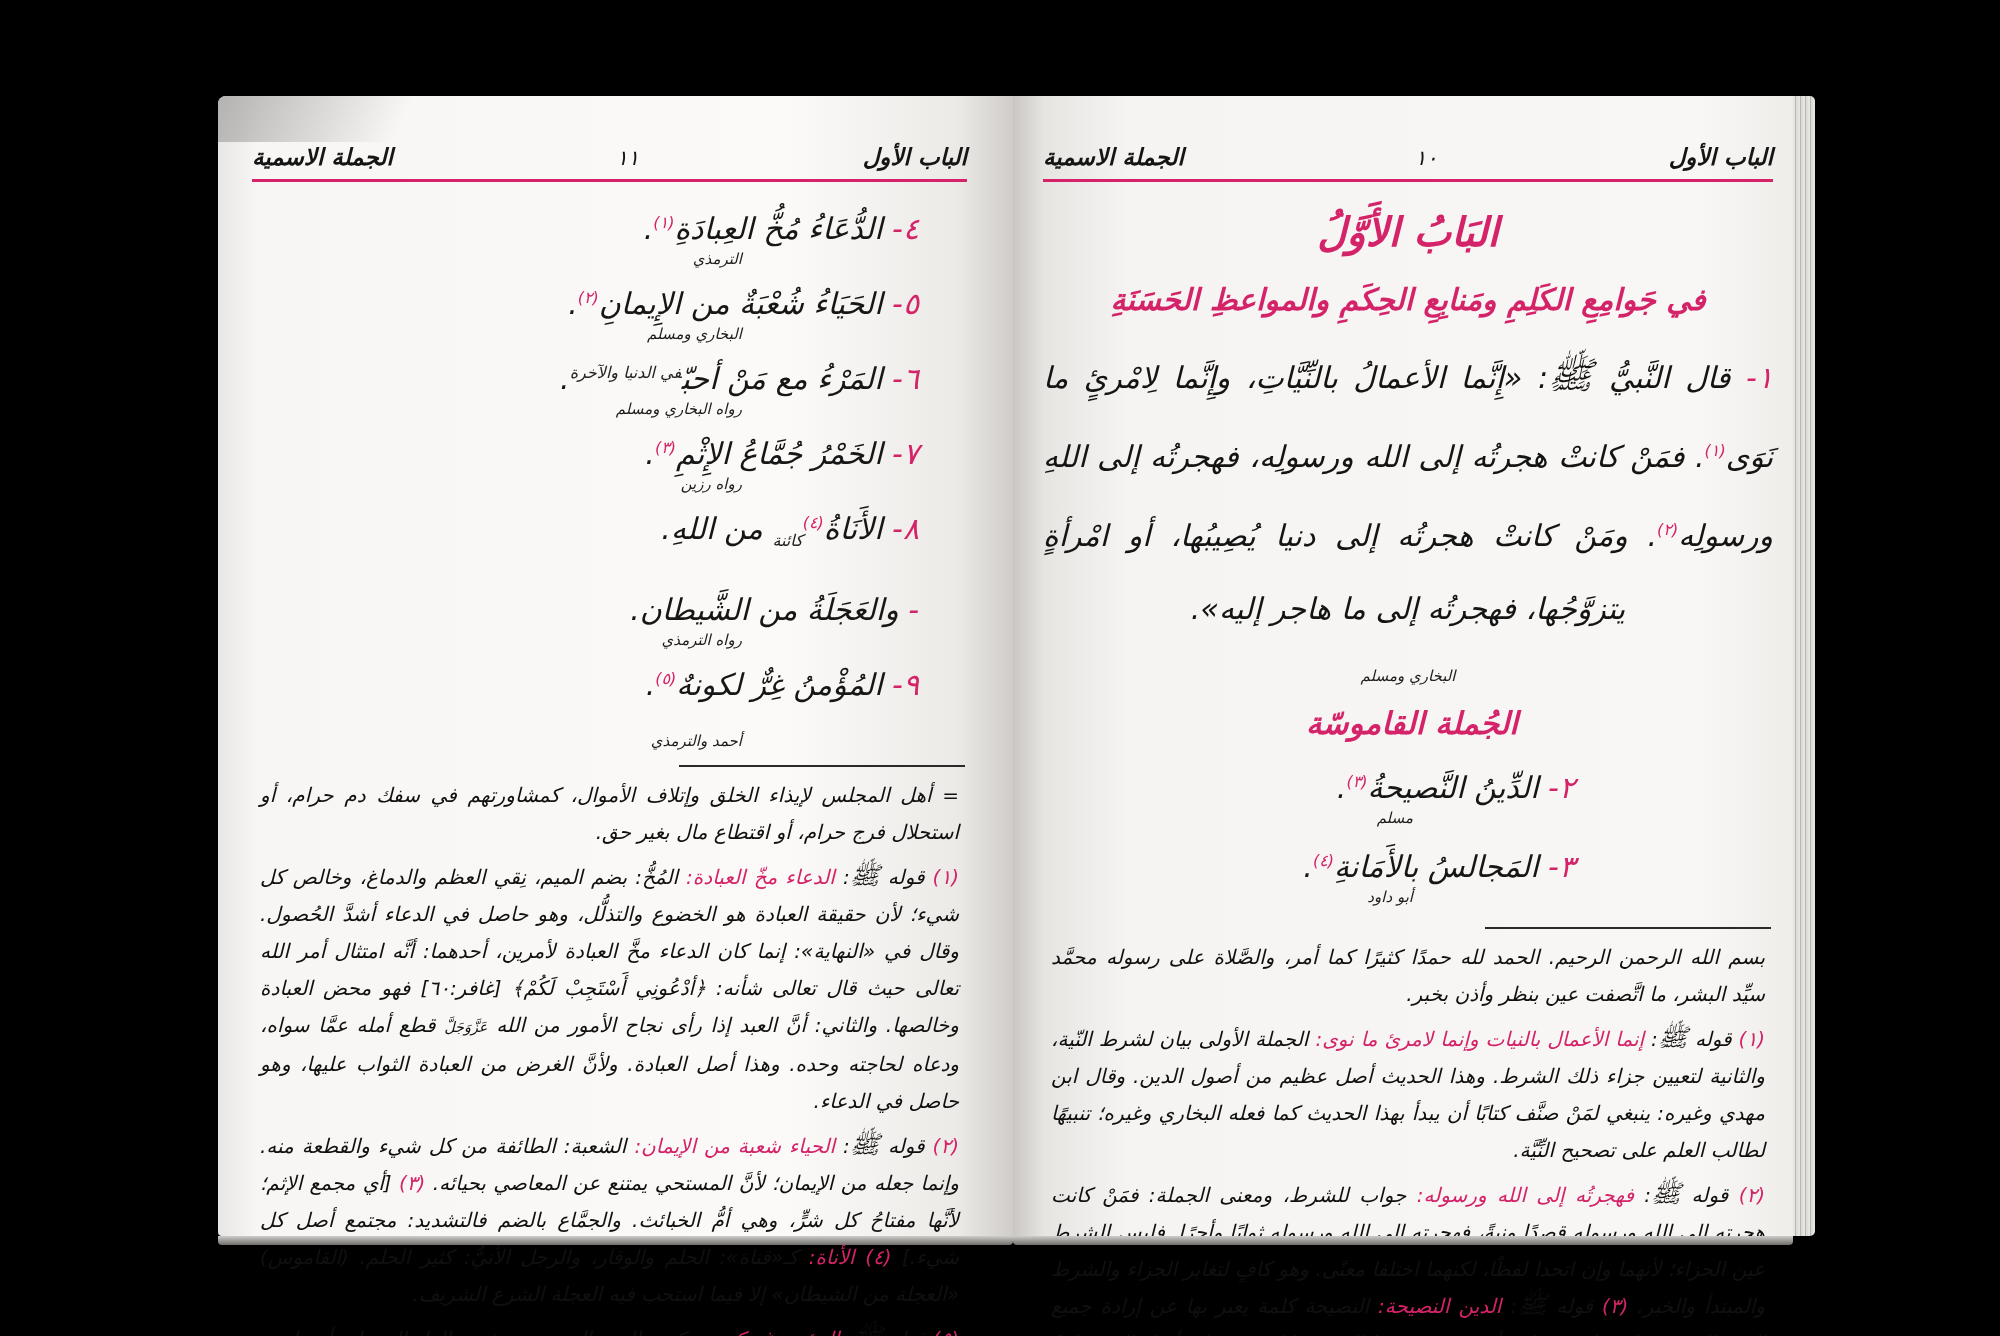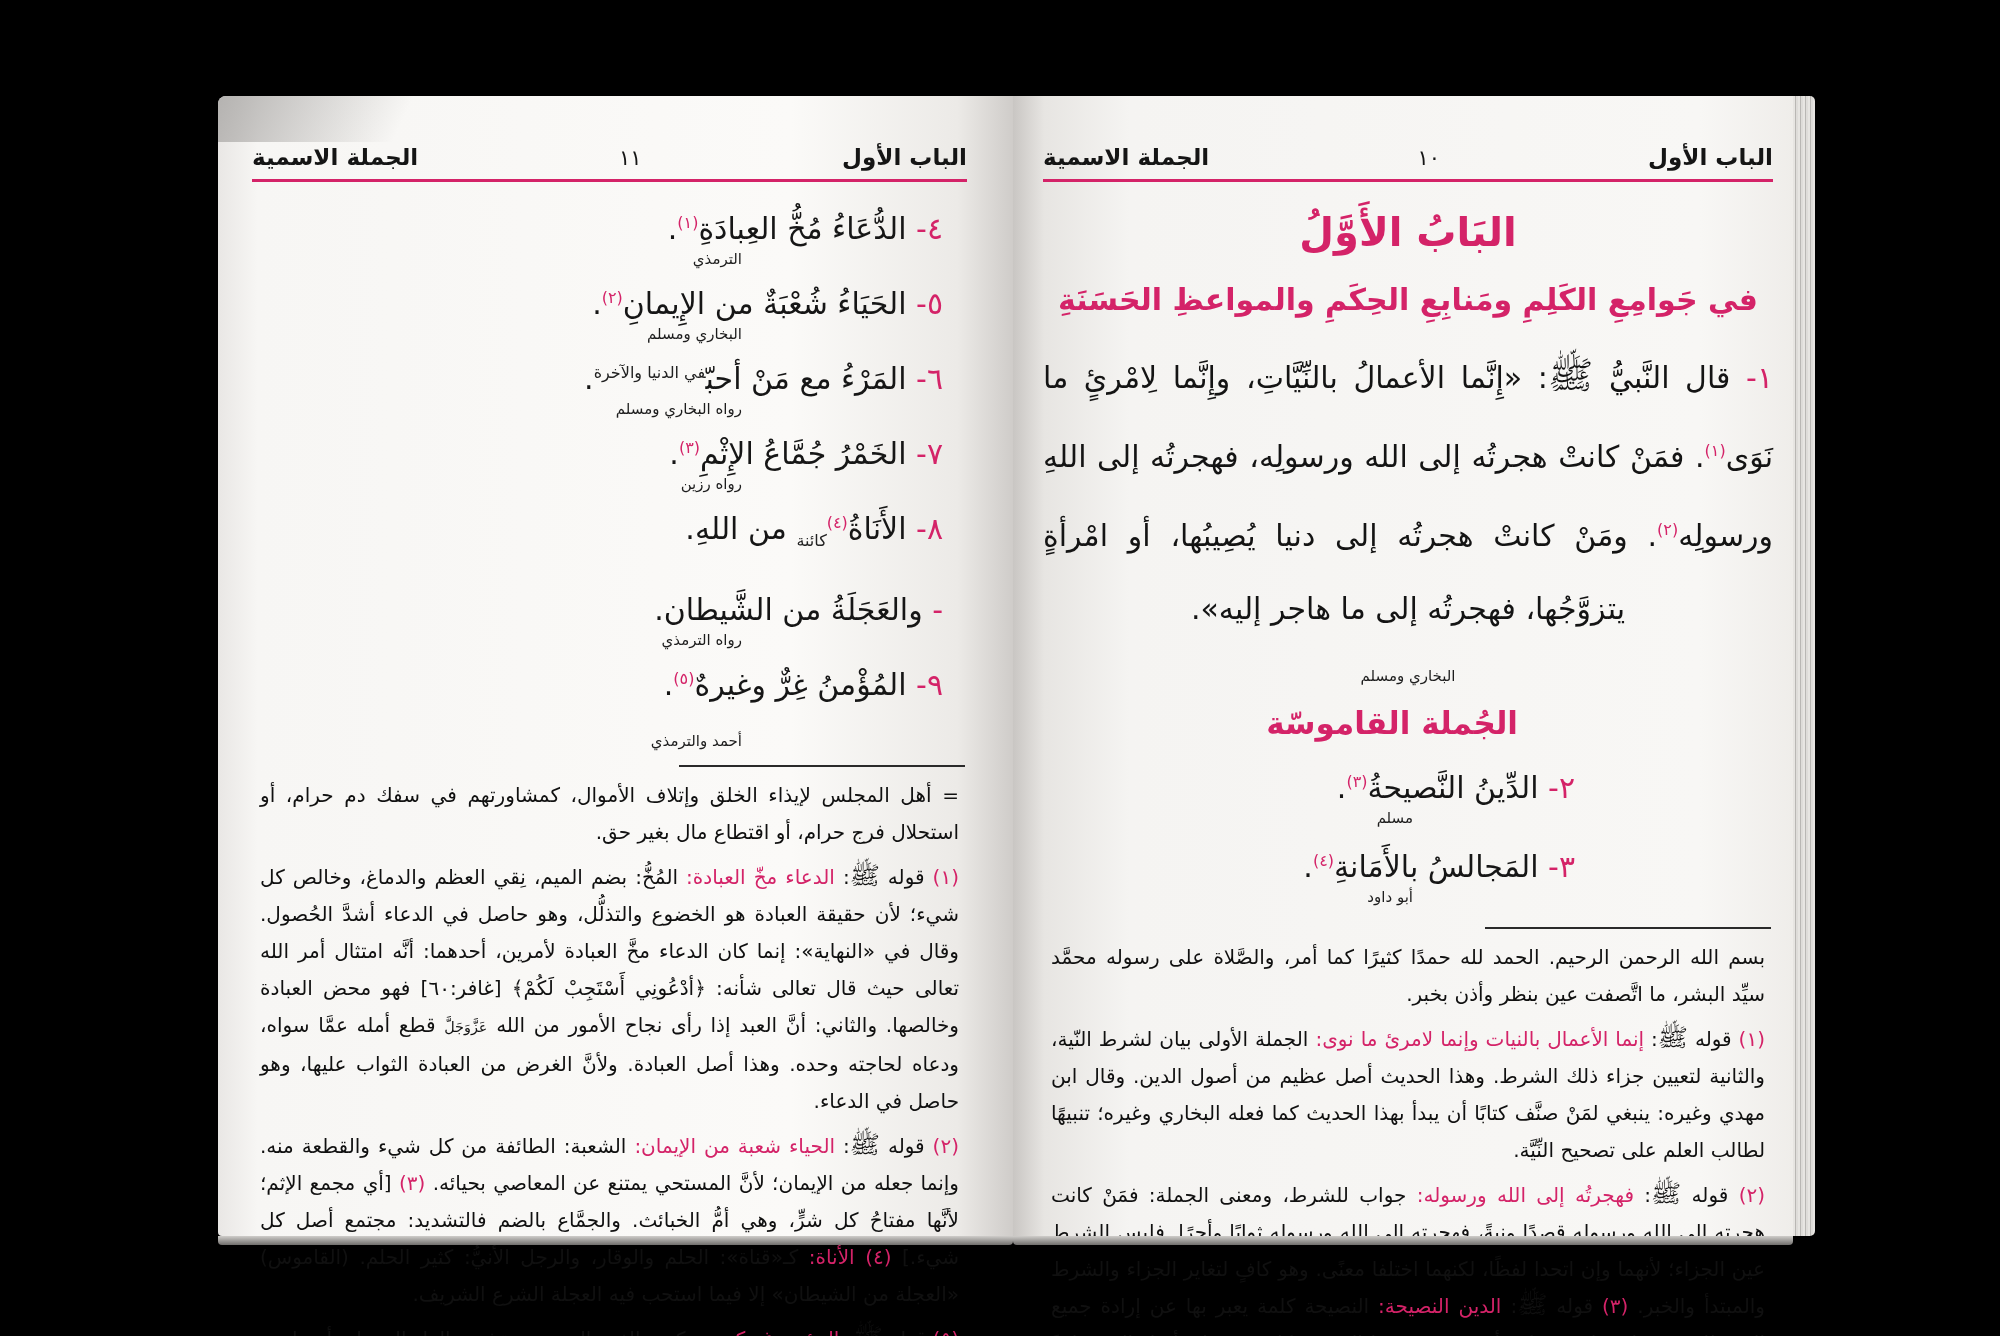--- a/index.html
+++ b/index.html
@@ -30,35 +30,35 @@
   .page-left::after,.page-right::after{
     content:"";position:absolute;left:0;right:0;bottom:-9px;height:9px;
     background:linear-gradient(#cfcdca,#706e6c);border-radius:0 0 4px 4px;
   }
   .page-left::before{
     content:"";position:absolute;top:0;left:0;width:280px;height:46px;
     background:linear-gradient(115deg,#b5b3b1,rgba(240,239,237,0) 65%);
     border-radius:8px 0 0 0;
   }
 
-  .inner{position:relative;box-sizing:border-box;height:100%;}
+  .inner{position:relative;box-sizing:border-box;height:100%;font-style:italic;}
   .page-left .inner{padding:48px 46px 0 34px;}
   .page-right .inner{padding:48px 20px 0 30px;}
 
   .running{display:flex;justify-content:space-between;align-items:baseline;
     font-size:23px;font-weight:bold;color:#151515;}
   .running .pnum{font-weight:normal;font-size:21px;letter-spacing:2px;}
   .rule{height:3px;background:var(--accent);margin-top:9px;}
 
   
   .items{margin-top:20px;}
   .item{direction:rtl;}
   .item-line{
     font-size:30px;line-height:42px;color:#161616;text-align:right;
-    margin-right:24px;white-space:nowrap;
+    margin-right:48px;white-space:nowrap;
   }
   .page-right .item-line{margin-right:198px;}
   .item-num{color:var(--accent);}
   .marker{color:var(--accent);font-size:16px;vertical-align:super;}
   .item-sup{font-size:16px;vertical-align:super;color:#222;}
   .item-sub{font-size:16px;vertical-align:sub;color:#222;}
   .item-attr{
     font-size:15px;line-height:16px;color:#1d1d1d;text-align:right;
     padding-right:225px;margin:1px 0 10px 0;min-height:16px;
   }
@@ -131,21 +131,21 @@
           <div class="item-line"><span class="item-num">٨-</span> <span>الأَنَاةُ</span><span class="marker">(٤)</span><span class="item-sub">كائنة</span><span> من اللهِ</span><span>.</span></div>
           <div class="item-attr"></div>
         </div>
 
         <div class="item">
           <div class="item-line"><span class="item-num">-</span> <span>والعَجَلَةُ من الشَّيطان</span><span>.</span></div>
           <div class="item-attr">رواه الترمذي</div>
         </div>
 
         <div class="item">
-          <div class="item-line"><span class="item-num">٩-</span> <span>المُؤْمنُ غِرٌّ وغيرهٌ</span><span class="marker">(٥)</span><span>.</span></div>
+          <div class="item-line"><span class="item-num">٩-</span> <span>المُؤْمنُ غِرٌّ لكونهٌ</span><span class="marker">(٥)</span><span>.</span></div>
           <div class="item-attr"></div>
         </div>
 
         <div class="item">
           <div class="item-attr">أحمد والترمذي</div>
         </div>
 
       </div>
 
       <div class="fnwrap">

